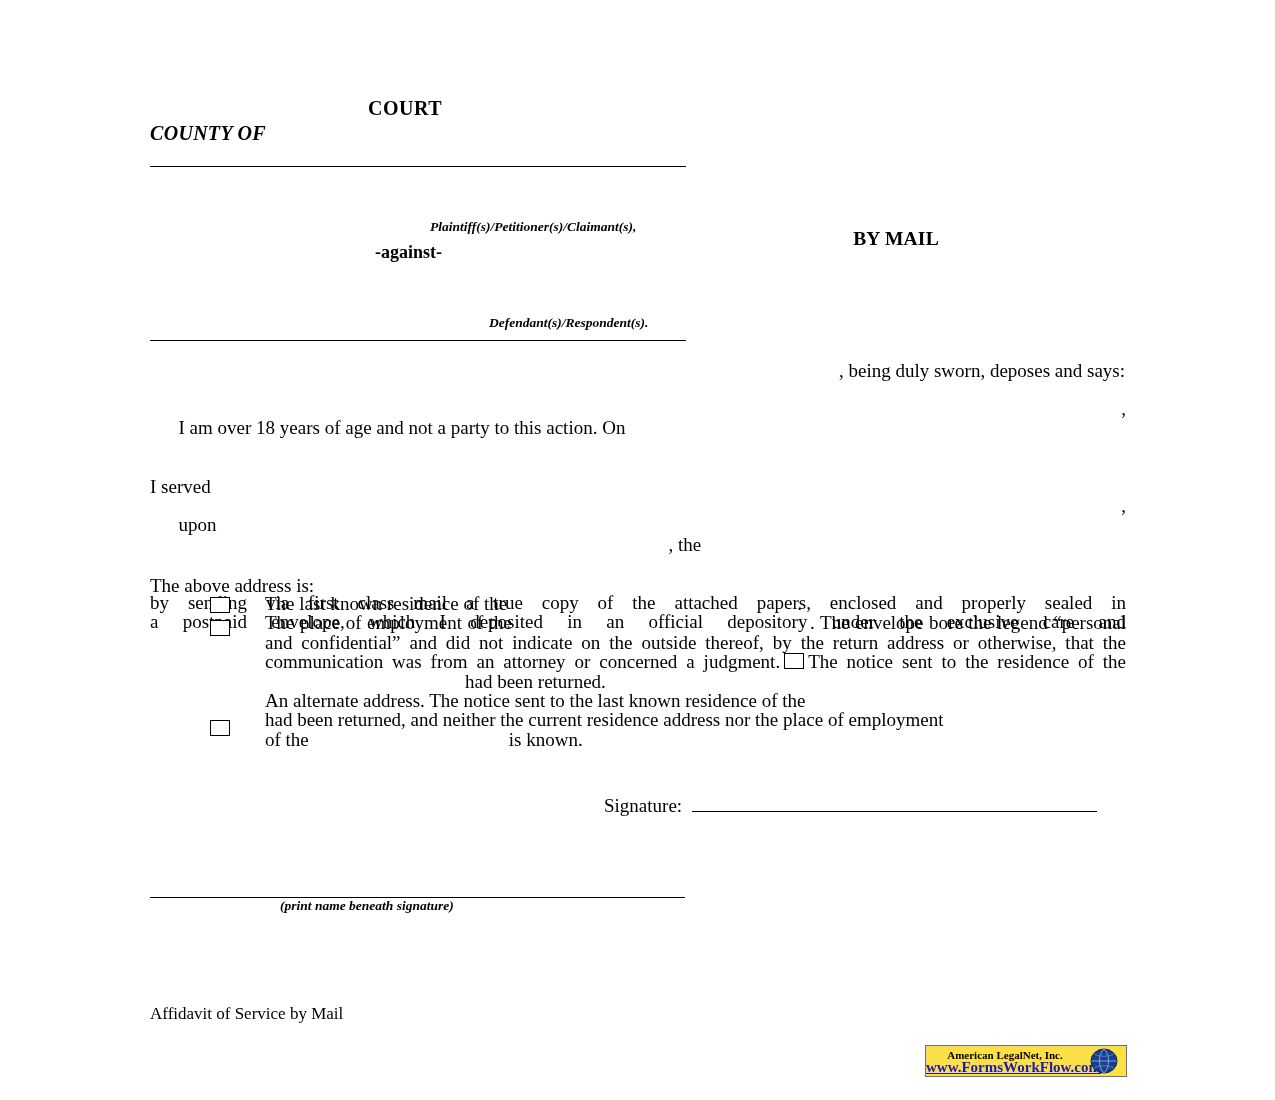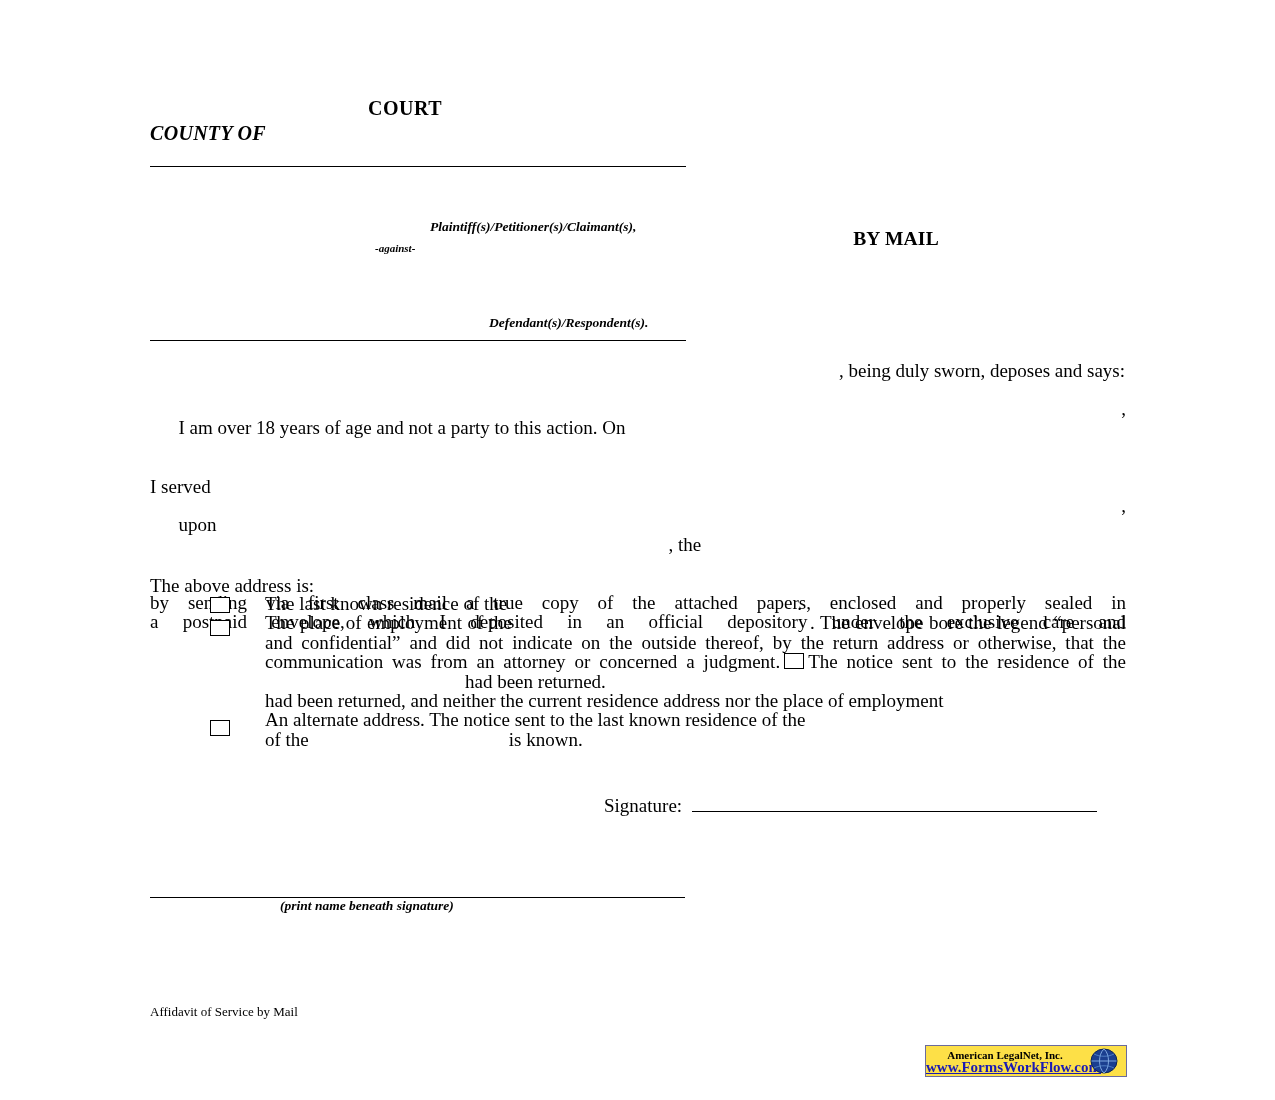--- a/index.html
+++ b/index.html
@@ -64,22 +64,21 @@
     left: 430px;
     top: 219px;
     font-size: 13.5px;
     font-style: italic;
     font-weight: bold;
   }
   .against-label {
     position: absolute;
     left: 375px;
     top: 242px;
-    font-size: 11px;
-    font-style: italic;
+    font-size: 18px;
     font-weight: bold;
   }
   .defendant-label {
     position: absolute;
     left: 489px;
     top: 315px;
     font-size: 13.5px;
     font-style: italic;
     font-weight: bold;
   }
@@ -247,21 +246,21 @@
     top: 898px;
     font-size: 13.5px;
     font-style: italic;
     font-weight: bold;
   }
 
   .footer-label {
     position: absolute;
     left: 150px;
     top: 1004px;
-    font-size: 13px;
+    font-size: 17px;
   }
 
   
   .stamp {
     position: absolute;
     left: 925px;
     top: 1045px;
     width: 200px;
     height: 30px;
     border: 1px solid #6b6b9c;
@@ -343,22 +342,22 @@
       <span class="cb-text"><span>The last known residence of the</span><span style="display:inline-block;width:290px;"></span><span>.</span></span>
     </span>
 
     <span class="cb cb2"></span>
     <span class="cb-row">
       <span class="cb-text-wrap"><span>The place of employment of the</span><span style="display:inline-block;width:298px;"></span><span>. The envelope bore the legend “personal and confidential” and did not indicate on the outside thereof, by the return address or otherwise, that the communication was from an attorney or concerned a judgment.</span><span class="cb-inline"></span><span>The notice sent to the residence of the</span><span style="display:inline-block;width:200px;"></span><span>had been returned.</span></span>
     </span>
 
     <span class="cb cb3"></span>
     <span class="cb-row">
+      <span class="cb-text"><span>An alternate address. The notice sent to the last known residence of the</span></span>
       <span class="cb-text">had been returned, and neither the current residence address nor the place of employment</span>
-      <span class="cb-text"><span>An alternate address. The notice sent to the last known residence of the</span></span>
       <span class="cb-text"><span>of the</span><span style="display:inline-block;width:200px;"></span><span>is known.</span></span>
     </span>
 
   </div>
 
   <div class="signature-row">
     <span>Signature:</span>
     <span class="sig-blank"></span>
   </div>
 

